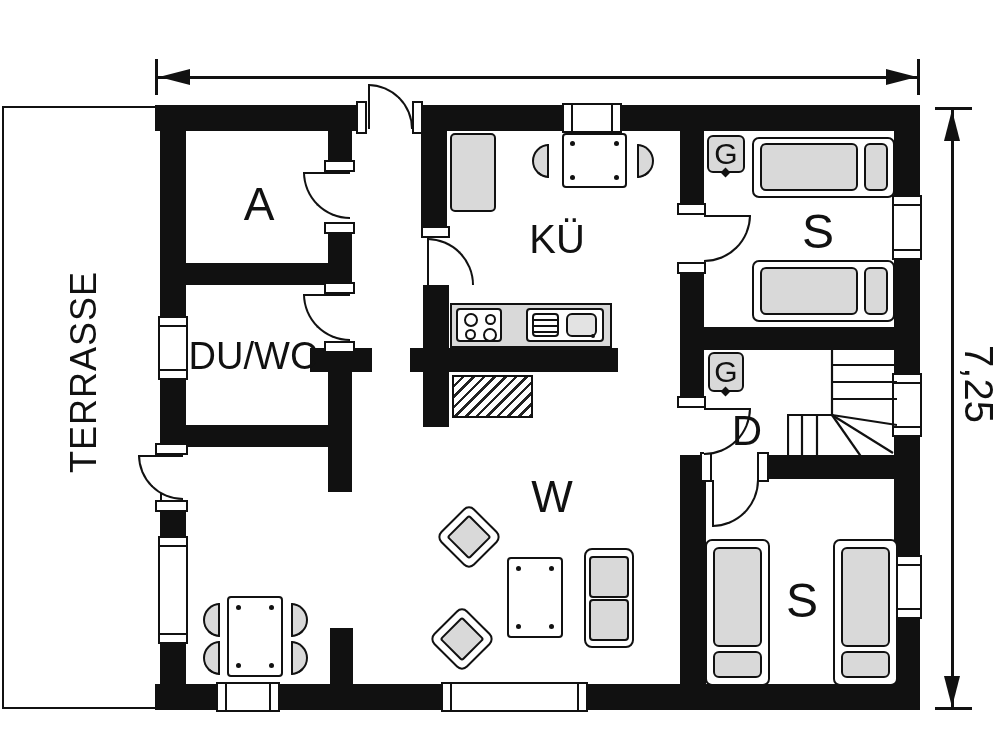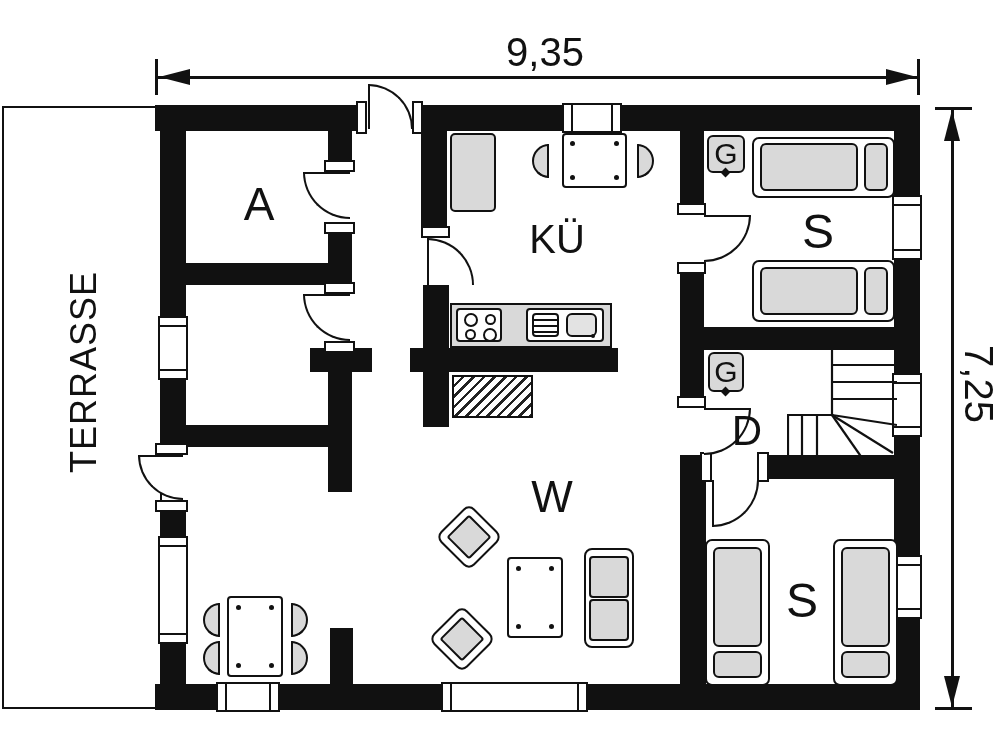--- a/index.html
+++ b/index.html
@@ -201,32 +201,32 @@
       <span class="dot" style="right:7px;top:7px;"></span>
     <span class="dot" style="left:7px;bottom:7px;"></span>
       <span class="dot" style="right:7px;bottom:7px;"></span>
   </div>
   <div class="chair e" style="left:203px;top:603px;width:17px;height:34px;"></div>
   <div class="chair e" style="left:203px;top:641px;width:17px;height:34px;"></div>
   <div class="chair w" style="left:291px;top:603px;width:17px;height:34px;"></div>
   <div class="chair w" style="left:291px;top:641px;width:17px;height:34px;"></div>
 
   <div class="label" style="left:259px;top:204px;font-size:46px;">A</div>
+  <div class="label" style="left:253px;top:356px;font-size:38px;">DU/WC</div>
   <div class="label" style="left:557px;top:239px;font-size:40px;">KÜ</div>
   <div class="label" style="left:552px;top:497px;font-size:44px;">W</div>
   <div class="label" style="left:818px;top:231px;font-size:48px;">S</div>
   <div class="label" style="left:747px;top:431px;font-size:42px;">D</div>
   <div class="label" style="left:802px;top:600px;font-size:48px;">S</div>
 
   <div class="tick" style="left:155px;top:59px;width:3px;height:36px;"></div>
   <div class="tick" style="left:917px;top:59px;width:3px;height:36px;"></div>
   <div class="dimline" style="left:157px;top:76px;width:762px;height:3px;"></div>
   <div class="arrow" style="left:159px;top:69px;border-top:8px solid transparent;border-bottom:8px solid transparent;border-right:31px solid #111;"></div>
   <div class="arrow" style="left:886px;top:69px;border-top:8px solid transparent;border-bottom:8px solid transparent;border-left:31px solid #111;"></div>
-  <div class="label" style="left:545px;top:52px;font-size:40px;">9,35</div>
 
   <div class="tick" style="left:935px;top:107px;width:37px;height:3px;"></div>
   <div class="tick" style="left:935px;top:707px;width:37px;height:3px;"></div>
   <div class="dimline" style="left:951px;top:110px;width:3px;height:597px;"></div>
   <div class="arrow" style="left:944px;top:110px;border-left:8px solid transparent;border-right:8px solid transparent;border-bottom:31px solid #111;"></div>
   <div class="arrow" style="left:944px;top:676px;border-left:8px solid transparent;border-right:8px solid transparent;border-top:31px solid #111;"></div>
   <div class="label" style="left:978px;top:384px;font-size:40px;transform:translate(-50%,-50%) rotate(90deg);">7,25</div>
 
 </div>
 

